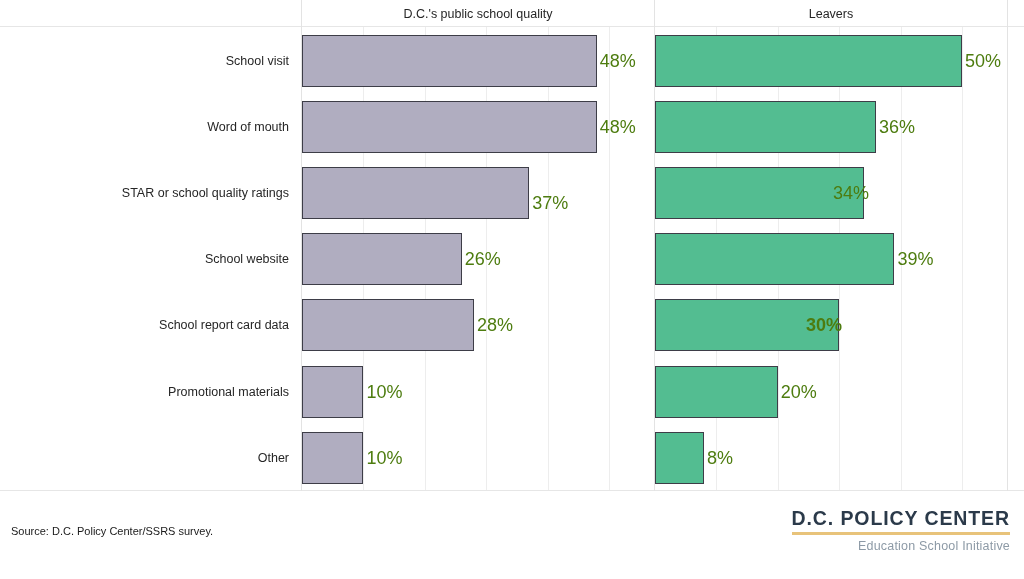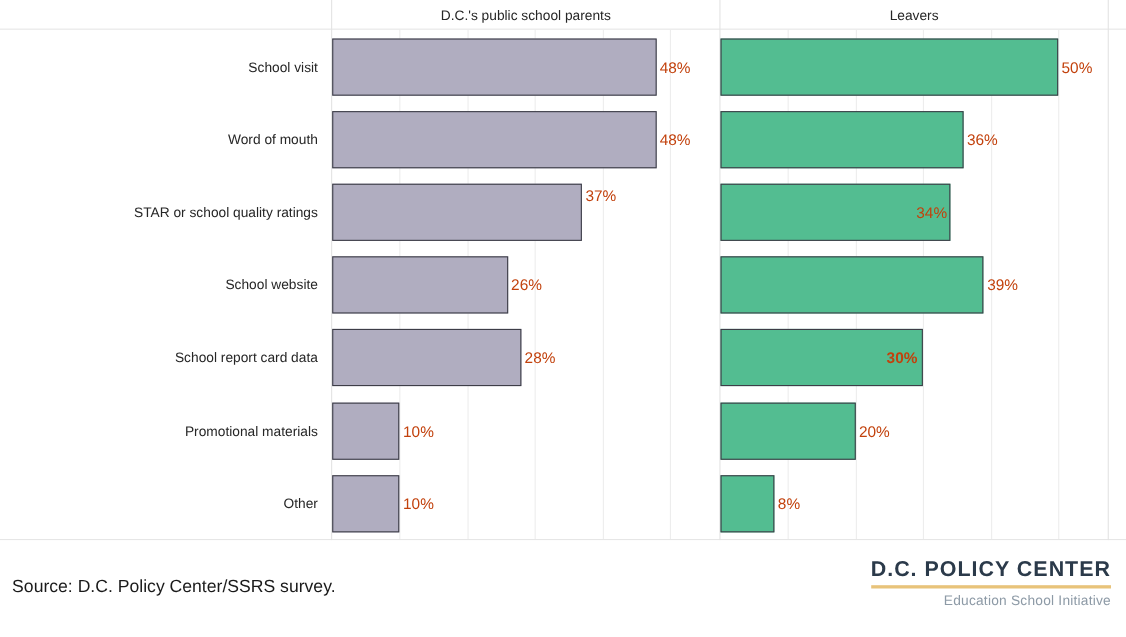--- a/index.html
+++ b/index.html
@@ -84,32 +84,32 @@
     height: 52px;
     box-sizing: border-box;
     border: 1.6px solid #3d3d47;
     transform: translateY(-50%);
   }
   .bar.left  { background: #b0adc0; }
   .bar.right { background: #53bd91; }
 
   .bar-value {
     position: absolute;
-    font-size: 14px;
-    color: #c2410c;
+    font-size: 18px;
+    color: #4d7c0f;
     white-space: nowrap;
     transform: translateY(-50%);
   }
 
   
   .source-note {
     position: absolute;
     left: 11px;
     top: 525px;
-    font-size: 16px;
+    font-size: 11px;
     color: #1a1a1a;
     white-space: nowrap;
   }
   .logo {
     position: absolute;
     right: 14px;
     top: 508px;
     text-align: right;
     margin-left: 20px;
   }
@@ -138,21 +138,21 @@
 <body>
 
 <div id="page">
 
   <div class="panel-header-rule"></div>
   <div class="bottom-rule"></div>
   <div class="panel-divider d1"></div>
   <div class="panel-divider d2"></div>
   <div class="panel-divider d3"></div>
 
-  <div class="panel-title t1">D.C.'s public school parents</div>
+  <div class="panel-title t1">D.C.'s public school quality</div>
   <div class="panel-title t2">Leavers</div>
 
   <div id="plot-layer">
       <div class="gridline" style="left: 363.4px;"></div>
       <div class="gridline" style="left: 424.8px;"></div>
       <div class="gridline" style="left: 486.2px;"></div>
       <div class="gridline" style="left: 547.6px;"></div>
       <div class="gridline" style="left: 609px;"></div>
       <div class="gridline" style="left: 716.4px;"></div>
       <div class="gridline" style="left: 777.8px;"></div>
@@ -164,21 +164,21 @@
       <div class="bar-value" style="left: 599.72px; top: 60.5px;">48%</div>
       <div class="bar right" title="School visit — Leavers: 50%" style="left: 655px; width: 307px; top: 60.5px; background: rgb(83, 189, 145);"></div>
       <div class="bar-value" style="left: 965px; top: 60.5px;">50%</div>
       <div class="row-label" style="top: 126.7px;">Word of mouth</div>
       <div class="bar left" title="Word of mouth — D.C.'s public school parents: 48%" style="left: 302px; width: 294.72px; top: 126.7px; background: rgb(176, 173, 192);"></div>
       <div class="bar-value" style="left: 599.72px; top: 126.7px;">48%</div>
       <div class="bar right" title="Word of mouth — Leavers: 36%" style="left: 655px; width: 221.04px; top: 126.7px; background: rgb(83, 189, 145);"></div>
       <div class="bar-value" style="left: 879.04px; top: 126.7px;">36%</div>
       <div class="row-label" style="top: 192.9px;">STAR or school quality ratings</div>
       <div class="bar left" title="STAR or school quality ratings — D.C.'s public school parents: 37%" style="left: 302px; width: 227.18px; top: 192.9px; background: rgb(176, 173, 192);"></div>
-      <div class="bar-value" style="left: 532.18px; top: 178px;">37%</div>
+      <div class="bar-value" style="left: 532.18px; top: 203px;">37%</div>
       <div class="bar right" title="STAR or school quality ratings — Leavers: 34%" style="left: 655px; width: 208.76px; top: 192.9px; background: rgb(83, 189, 145);"></div>
       <div class="bar-value" style="left: 833px; top: 192.9px;">34%</div>
       <div class="row-label" style="top: 259.1px;">School website</div>
       <div class="bar left" title="School website — D.C.'s public school parents: 26%" style="left: 302px; width: 159.64px; top: 259.1px; background: rgb(176, 173, 192);"></div>
       <div class="bar-value" style="left: 464.64px; top: 259.1px;">26%</div>
       <div class="bar right" title="School website — Leavers: 39%" style="left: 655px; width: 239.46px; top: 259.1px; background: rgb(83, 189, 145);"></div>
       <div class="bar-value" style="left: 897.46px; top: 259.1px;">39%</div>
       <div class="row-label" style="top: 325.3px;">School report card data</div>
       <div class="bar left" title="School report card data — D.C.'s public school parents: 28%" style="left: 302px; width: 171.92px; top: 325.3px; background: rgb(176, 173, 192);"></div>
       <div class="bar-value" style="left: 476.92px; top: 325.3px;">28%</div>

